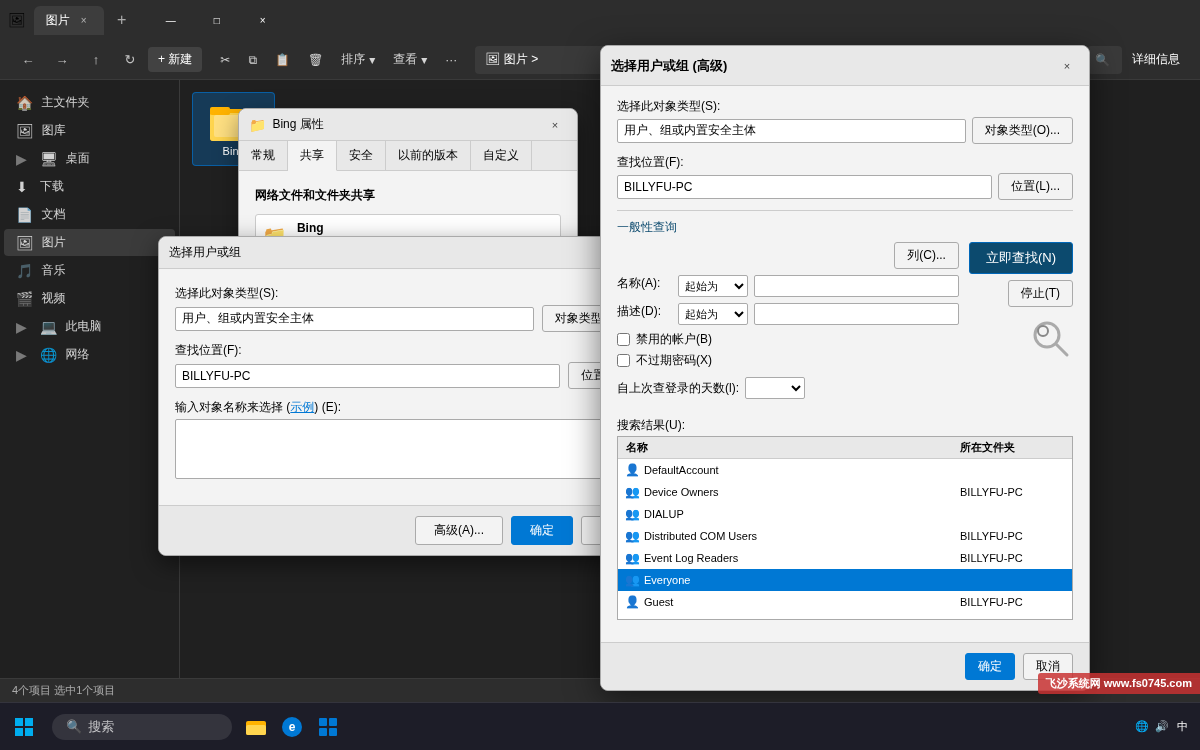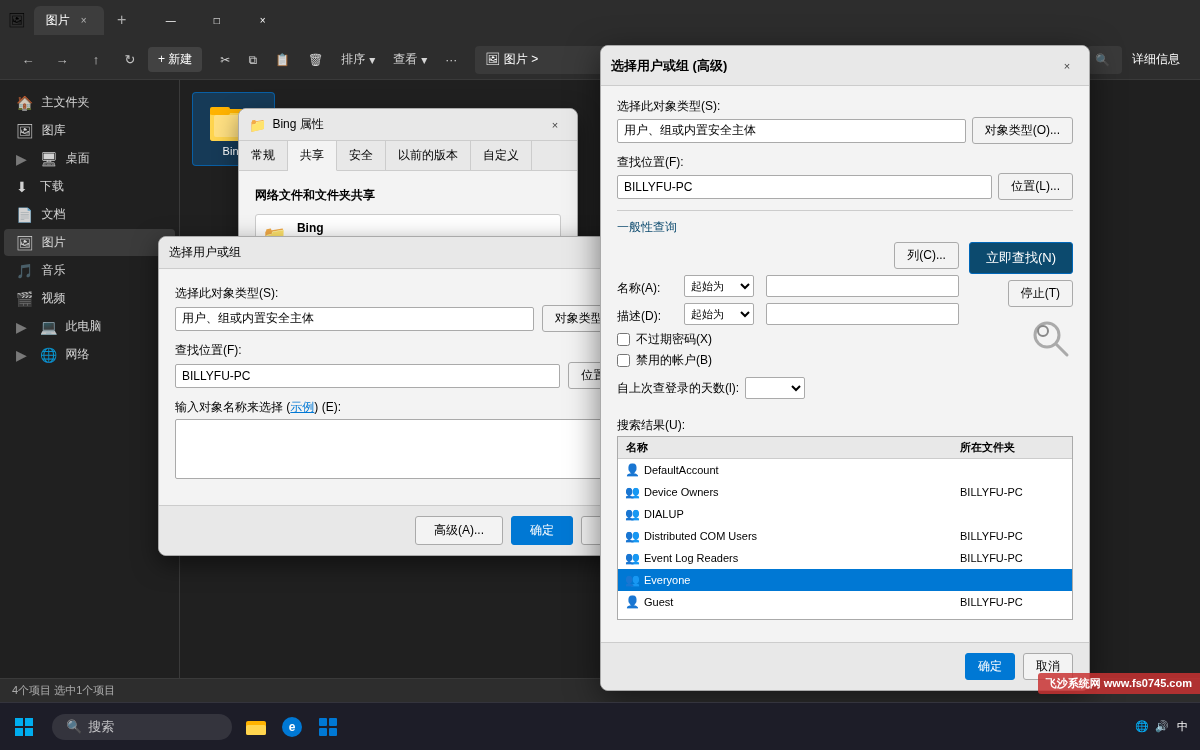--- a/index.html
+++ b/index.html
@@ -522,22 +522,22 @@
     .adv-divider {
       border: none;
       border-top: 1px solid #ccc;
       margin: 8px 0;
     }
     .adv-general-query {
       margin-bottom: 10px;
     }
     .adv-row-3col {
       display: flex;
-      align-items: flex-end;
-      gap: 12px;
+      align-items: flex-start;
+      gap: 6px;
       margin-bottom: 6px;
     }
     .adv-col-label { width: 55px; font-size: 12px; }
     .adv-select {
       height: 22px;
       border: 1px solid #aaa;
       background: #fff;
       border-radius: 2px;
       font-size: 11px;
       width: 70px;
@@ -890,25 +890,25 @@
             <span class="adv-col-label">描述(D):</span>
             <select class="adv-select">
               <option>起始为</option>
             </select>
             <input class="adv-col-input" type="text" style="">
           </div>
 
           <div class="adv-checkboxes">
             <div class="adv-checkbox-row">
               <input type="checkbox" style="">
-              <span>不过期密码(X)</span>
+              <span>禁用的帐户(B)</span>
             </div>
             <div class="adv-checkbox-row">
               <input type="checkbox" style="">
-              <span>禁用的帐户(B)</span>
+              <span>不过期密码(X)</span>
             </div>
           </div>
 
           <div class="adv-last-logon">
             <span>自上次查登录的天数(l):</span>
             <select class="adv-last-logon-select"></select>
           </div>
         </div>
 
         <div style="display:flex;flex-direction:column;align-items:flex-end;gap:6px;min-width:100px;">

